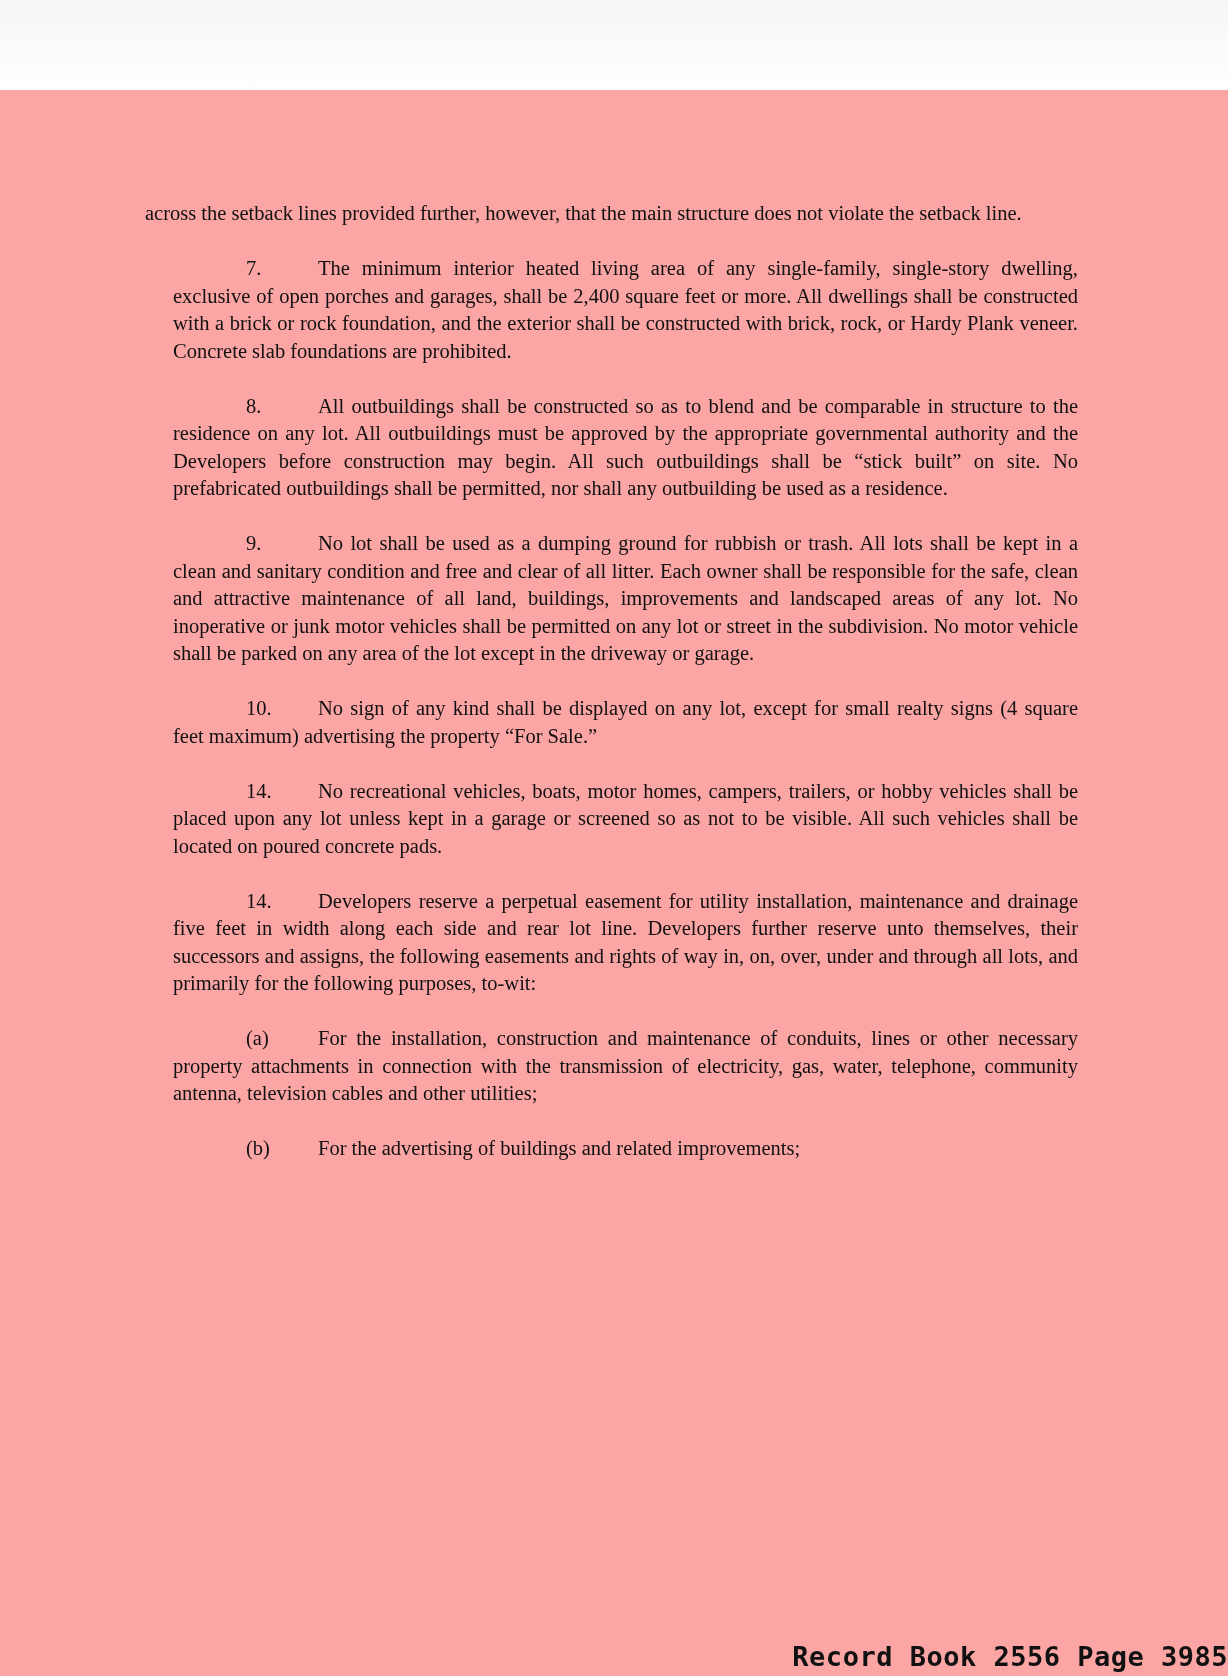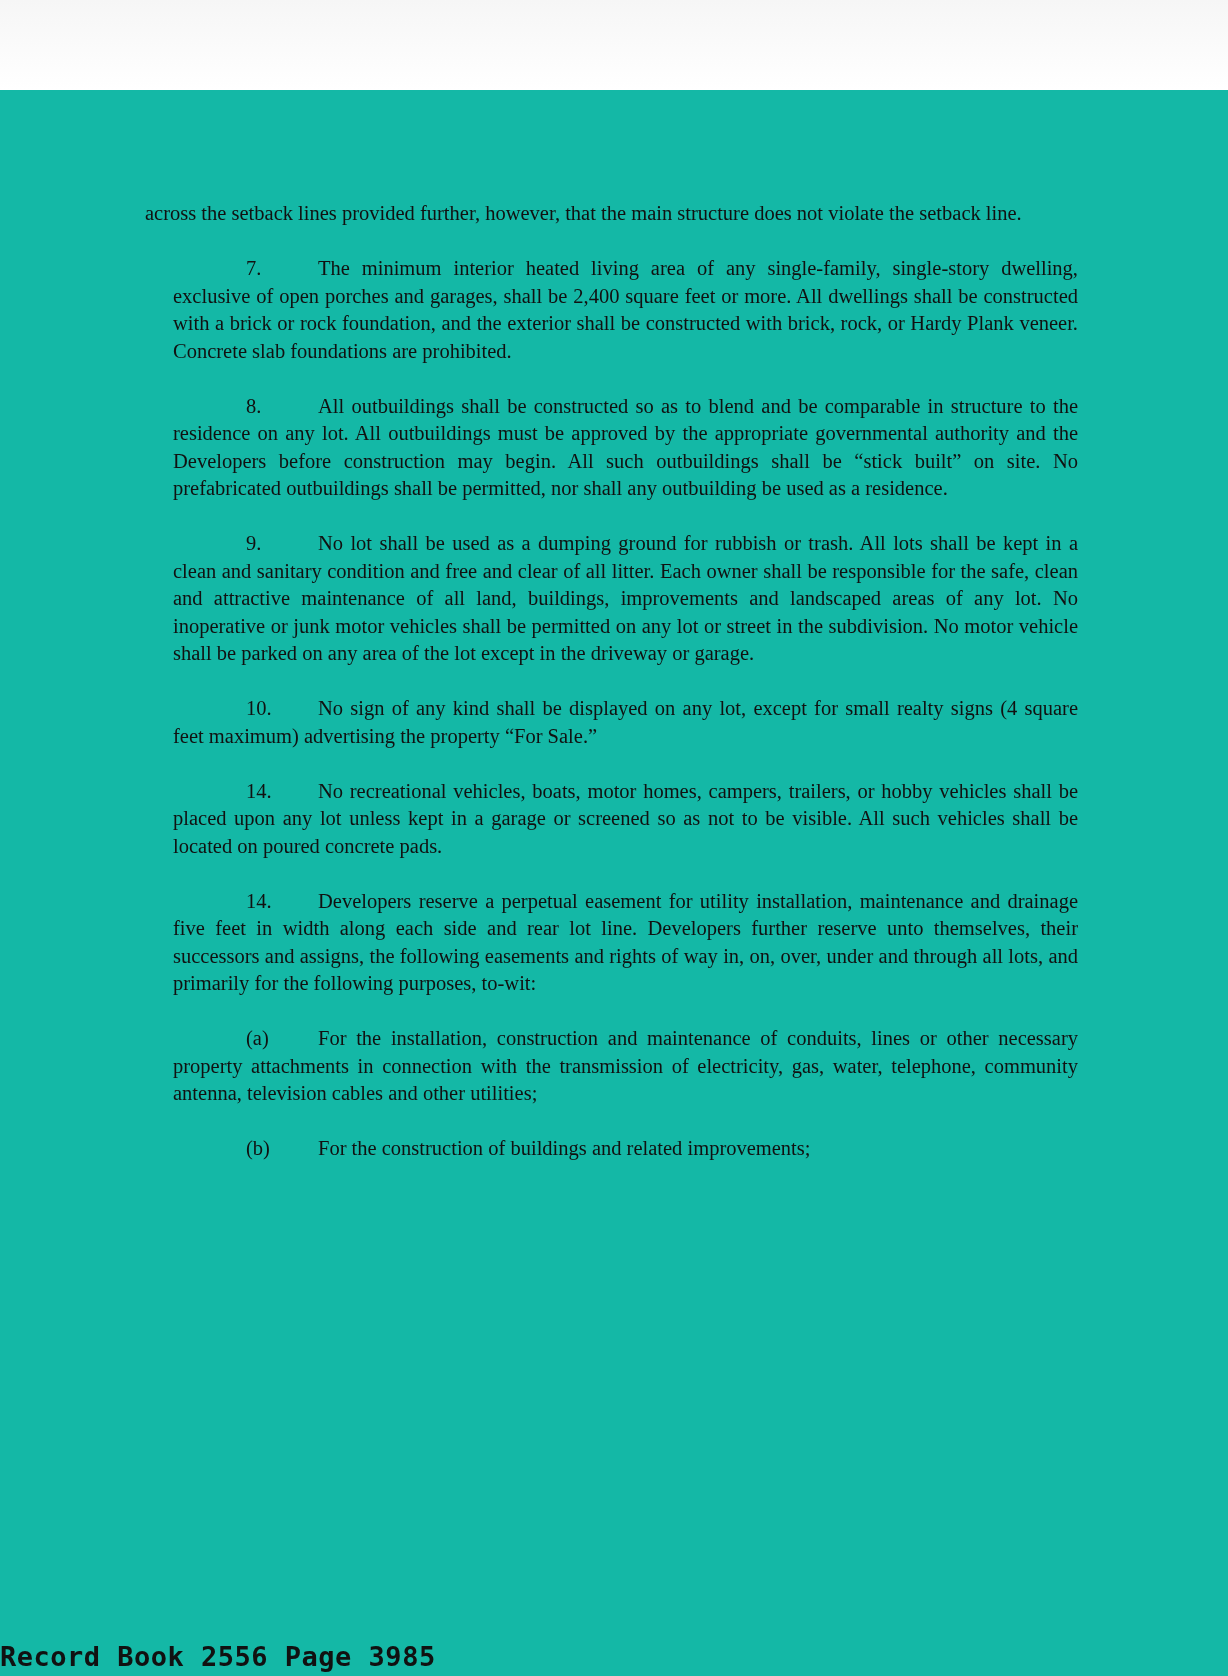--- a/index.html
+++ b/index.html
@@ -1,35 +1,35 @@
 <!DOCTYPE html>
 <html><head>
 <meta charset="utf-8">
 <style>
   html, body { margin: 0; padding: 0; background: #ffffff; }
   body { width: 1228px; height: 1676px; position: relative; overflow: hidden; }
   .page {
     position: absolute; left: 0; top: 0; width: 1228px; height: 1676px;
-    background: #14b8a6;
+    background: #fca5a5;
   }
   .topshade {
     position: absolute; left: 0; top: 0; width: 1228px; height: 90px;
     background: linear-gradient(#f6f6f6, #ffffff);
   }
   .body-text {
     position: absolute; left: 145px; top: 200px; width: 933px;
     font-family: "Liberation Serif", "DejaVu Serif", serif;
     font-size: 20.5px; line-height: 27.5px; color: #111111;
     text-align: justify;
   }
   .para { margin: 0 0 27.5px 0; text-align: justify; }
   .para.item { text-indent: 0; margin-left: 28px; }
   .num { display: inline-block; width: 72px; margin-left: 73px; }
   .footer {
-    position: absolute; left: 0; top: 1641px; width: 1228px; text-align: left;
+    position: absolute; left: 0; top: 1641px; width: 1228px; text-align: right;
     font-family: "DejaVu Sans Mono", "Liberation Mono", monospace;
     font-weight: bold; font-size: 27px; color: #111111; letter-spacing: 0.5px;
   }
 </style>
 </head>
 <body>
 
 <div class="page">
   <div class="topshade"></div>
 
@@ -45,17 +45,17 @@
     <p class="para item"><span class="num">10.</span><span>No sign of any kind shall be displayed on any lot, except for small realty signs (4 square feet maximum) advertising the property “For Sale.”</span></p>
 
 
 
     <p class="para item"><span class="num">14.</span><span>No recreational vehicles, boats, motor homes, campers, trailers, or hobby vehicles shall be placed upon any lot unless kept in a garage or screened so as not to be visible. All such vehicles shall be located on poured concrete pads.</span></p>
 
     <p class="para item"><span class="num">14.</span><span>Developers reserve a perpetual easement for utility installation, maintenance and drainage five feet in width along each side and rear lot line. Developers further reserve unto themselves, their successors and assigns, the following easements and rights of way in, on, over, under and through all lots, and primarily for the following purposes, to-wit:</span></p>
 
     <p class="para item"><span class="num">(a)</span><span>For the installation, construction and maintenance of conduits, lines or other necessary property attachments in connection with the transmission of electricity, gas, water, telephone, community antenna, television cables and other utilities;</span></p>
 
-    <p class="para item"><span class="num">(b)</span><span>For the construction of buildings and related improvements;</span></p>
+    <p class="para item"><span class="num">(b)</span><span>For the advertising of buildings and related improvements;</span></p>
   </div>
 
   <div class="footer">Record Book 2556 Page 3985</div>
 </div>
 
 </body></html>

